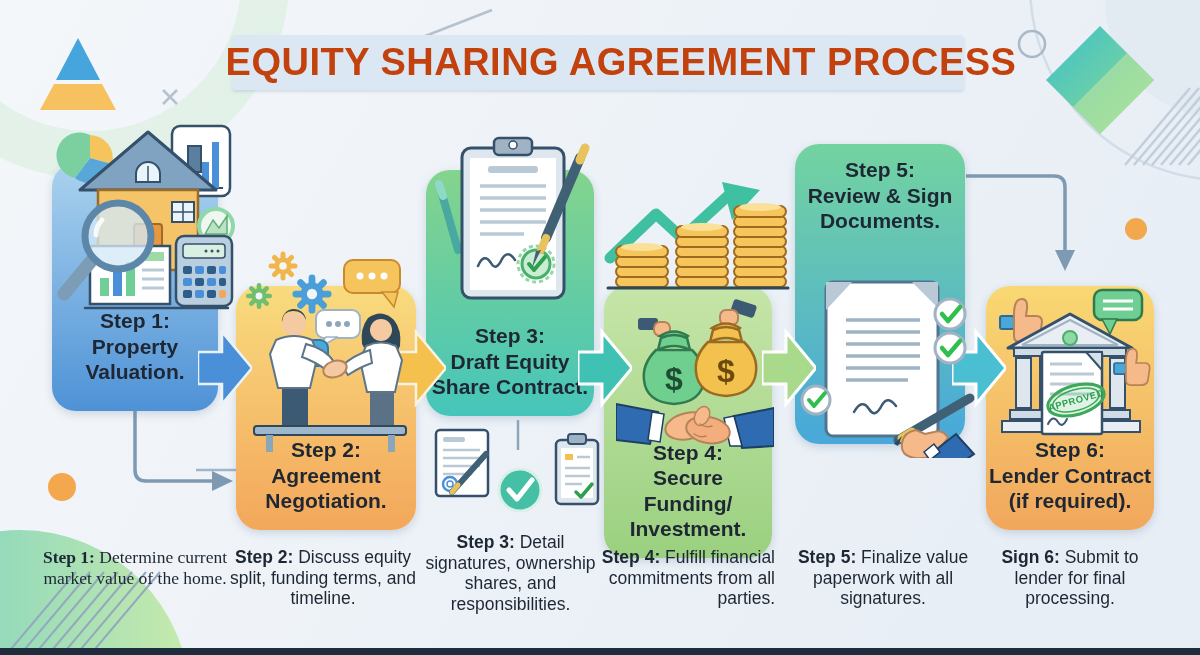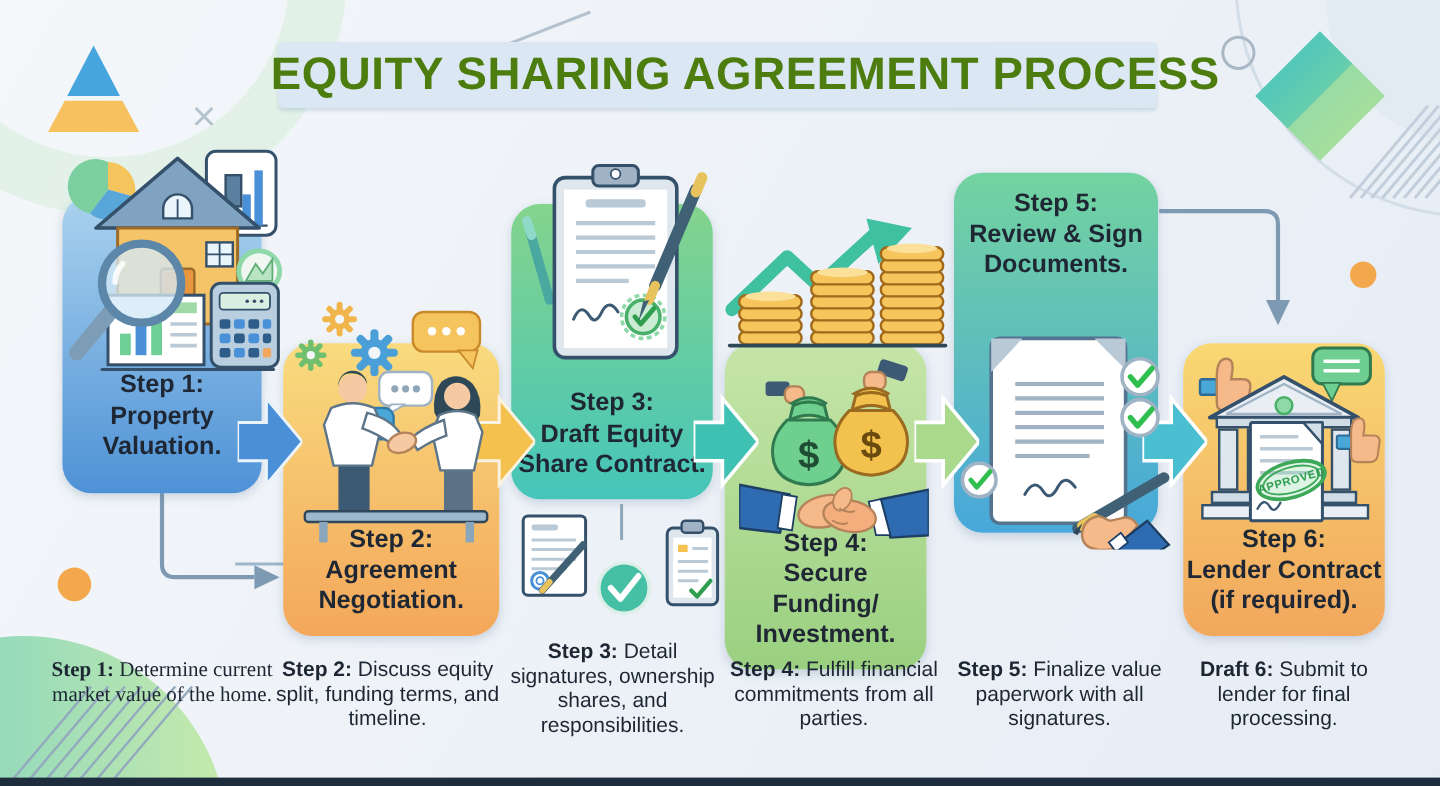--- a/index.html
+++ b/index.html
@@ -8,21 +8,21 @@
     font-family:"Liberation Sans",sans-serif;
     background:linear-gradient(120deg,#f4f7fa 0%,#ecf1f7 55%,#e7edf5 100%);
   }
   .decor{position:absolute;left:0;top:0;z-index:0;}
   .banner{
     position:absolute;left:232px;top:35px;width:732px;height:55px;z-index:2;
     background:#dbe8f4;border-radius:4px;display:flex;align-items:center;justify-content:center;
     box-shadow:0 2px 3px rgba(120,150,180,.25);
   }
   .title{
-    font-size:38px;font-weight:800;color:#4d7c0f;letter-spacing:.5px;white-space:nowrap;margin-left:46px;
+    font-size:38px;font-weight:800;color:#c2410c;letter-spacing:.5px;white-space:nowrap;margin-left:46px;
   }
   .box{position:absolute;border-radius:24px;z-index:2;box-shadow:0 3px 8px rgba(90,120,150,.25);}
   .box-label{
     position:absolute;left:2px;right:2px;bottom:16px;text-align:center;
     font-size:21px;font-weight:700;color:#1e2733;line-height:1.22;white-space:pre-line;
   }
   .label-top{top:13px;bottom:auto;}
   .box1{left:52px;top:163px;width:166px;height:248px;background:linear-gradient(#aad2ee,#4e92d6);}
   .box1 .box-label{bottom:26px;}
   .box2{left:236px;top:286px;width:180px;height:244px;background:linear-gradient(#f9db7e,#f3a75a);}
@@ -31,21 +31,21 @@
   .box5{left:795px;top:144px;width:170px;height:300px;background:linear-gradient(#73d3a0,#48a8da);}
   .box6{left:986px;top:286px;width:168px;height:244px;background:linear-gradient(#f9d873,#f1a75d);}
   .illus{position:absolute;z-index:4;}
   .flow-arrow{position:absolute;z-index:3;width:54px;height:84px;}
   .caption{
     position:absolute;top:547px;width:190px;text-align:center;z-index:2;
     font-size:17.5px;color:#1d2733;line-height:1.18;
   }
   .caption b{font-weight:700;}
   .cap1{left:40px;font-family:Liberation Serif, serif;} .cap2{left:228px;} .cap3{left:423px;top:532px;width:175px;}
-  .cap4{left:600px;} .cap5{left:788px;} .cap6{left:975px;}
+  .cap4{left:585px;text-align:right;} .cap5{left:788px;} .cap6{left:975px;}
 </style>
 </head>
 <body>
 
 <div class="canvas">
 
   <svg class="decor" width="1200" height="655" viewBox="0 0 1200 655">
     <defs>
       <linearGradient id="dg" x1="0" y1="0" x2="1" y2="1">
         <stop offset="0" stop-color="#3fc0ca"></stop>
@@ -534,17 +534,17 @@
   </div>
   <div class="caption cap4">
     <b>Step 4:</b>
     <span>Fulfill financial commitments from all parties.</span>
   </div>
   <div class="caption cap5">
     <b>Step 5:</b>
     <span>Finalize value paperwork with all signatures.</span>
   </div>
   <div class="caption cap6">
-    <b>Draft 6:</b>
+    <b>Sign 6:</b>
     <span>Submit to lender for final processing.</span>
   </div>
 
 </div>
 
 </body></html>

